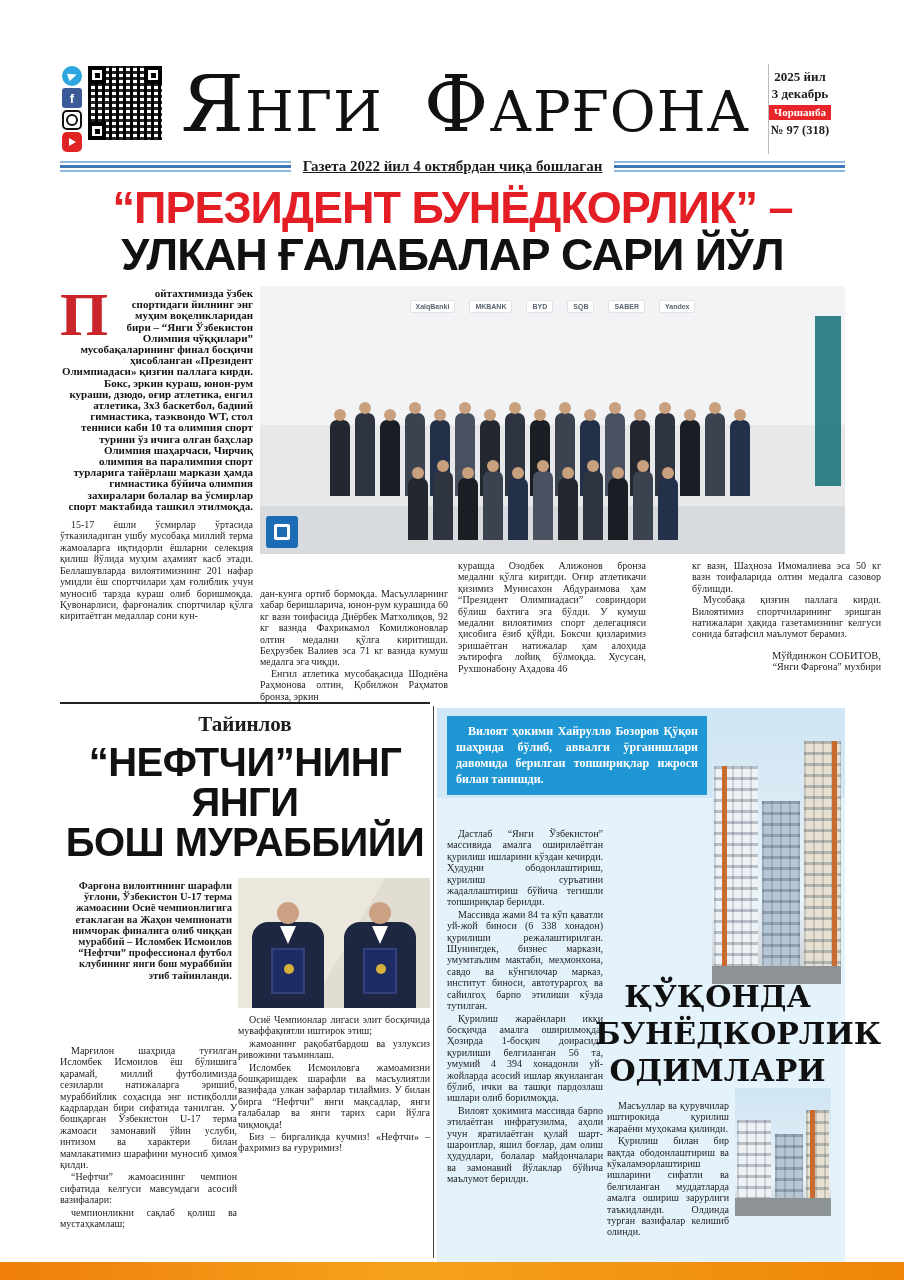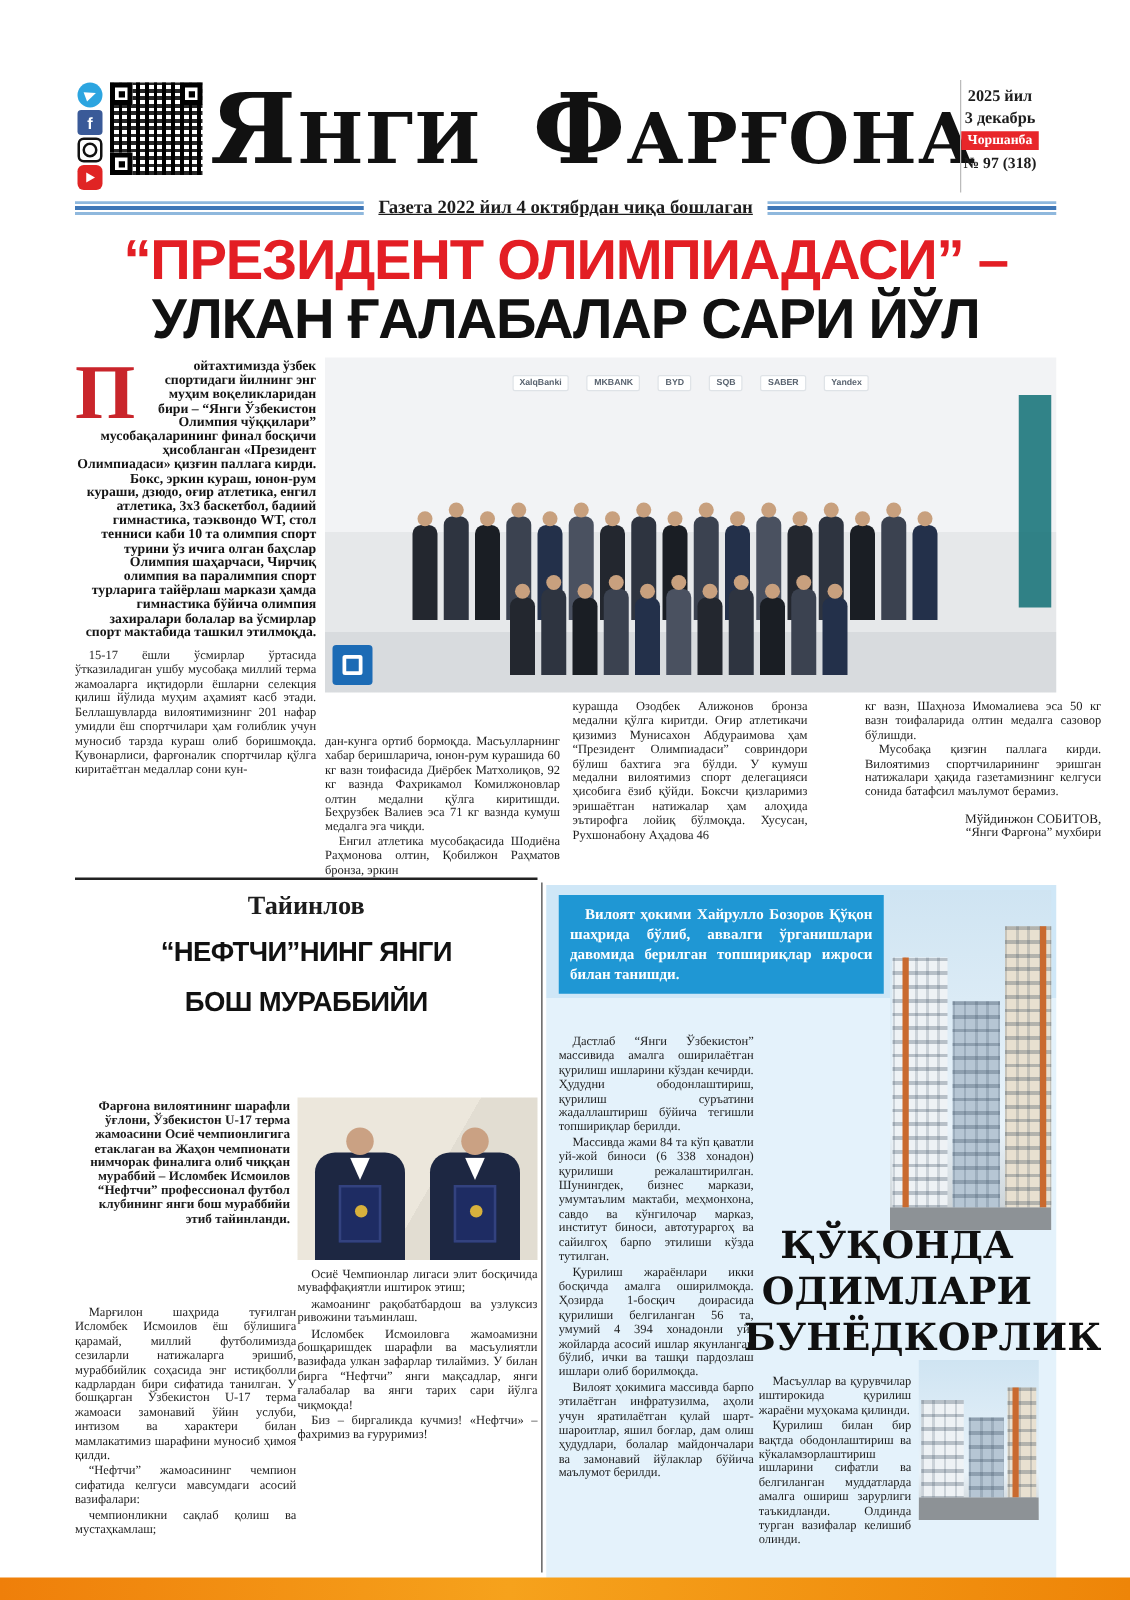--- a/index.html
+++ b/index.html
@@ -22,21 +22,21 @@
   .s-yt::before { content:""; width:0; height:0; border-left:7px solid #fff; border-top:4px solid transparent; border-bottom:4px solid transparent; }
   .qr { position:absolute; left:88px; top:66px; width:74px; height:74px; background:
         repeating-linear-gradient(0deg,rgba(0,0,0,.85) 0 3px,transparent 3px 6px),
         repeating-linear-gradient(90deg,#000 0 3px,#fff 3px 7px); }
   .qr .f { position:absolute; width:18px; height:18px; background:#fff; border:4px solid #000; }
   .qr .f i { position:absolute; left:3px; top:3px; width:5px; height:5px; background:#000; display:block; }
   .qr .f1 { left:0; top:0; } .qr .f2 { right:0; top:0; } .qr .f3 { left:0; bottom:0; }
   .mast { position:absolute; left:168px; top:58px; width:595px; text-align:center;
           font-family:"DejaVu Serif","Liberation Serif",serif; font-weight:bold; color:#111;
           font-size:56px; line-height:92px; letter-spacing:1px; white-space:nowrap; }
-  .mast b { display:inline-block; text-transform:uppercase; font-weight:bold; }
+  .mast b { display:inline-block; text-transform:uppercase; font-weight:normal; }
   .mast b::first-letter { font-size:78px; }
   .head-rule { position:absolute; left:768px; top:64px; height:90px; width:1px; background:#bbb; }
   .dateblock { position:absolute; left:763px; top:68px; width:74px; text-align:center; font-weight:bold; }
   .dateblock .dl { font-size:13px; line-height:17px; }
   .badge { display:inline-block; margin:3px 0 2px; padding:1px 5px 2px; background:#e8262a; color:#fff;
            font-size:11px; font-weight:bold; }
   .issue { font-size:12.5px; line-height:16px; }
   .founded-row { position:absolute; left:60px; top:158px; width:785px; display:flex; align-items:center; gap:12px;text-decoration:underline; }
   .founded-row .bar { flex:1; height:11px; background:
      linear-gradient(#8fb8dd 0 2px,#fff 2px 4px,#3f77b7 4px 7px,#fff 7px 9px,#8fb8dd 9px 11px); }
@@ -72,21 +72,21 @@
   .photo-lead .logo-bl { position:absolute; left:6px; bottom:6px; width:32px; height:32px; background:#1c6bb5; border-radius:3px; }
   .photo-lead .logo-bl::before { content:""; position:absolute; inset:8px; border:3px solid #fff; border-radius:2px; }
   
   .hr-left { position:absolute; left:60px; top:702px; width:370px; height:2px; background:#222; }
   .vr-mid  { position:absolute; left:433px; top:706px; width:1px; height:552px; background:#444; }
   
   .kicker { position:absolute; left:60px; top:712px; width:370px; text-align:center; font-size:21px; font-weight:bold; }
   .app-hl { position:absolute; left:55px; top:742px; width:380px; text-align:center;
             font-family:"Liberation Sans","DejaVu Sans",sans-serif; font-weight:bold; letter-spacing:-0.5px; }
   .app-hl .p { color:#e81c8d; font-size:31px; line-height:40px; }
-  .app-hl .k { color:#111; font-size:22px; line-height:40px; }
+  .app-hl .k { color:#111; font-size:40px; line-height:40px; }
   .app-intro { position:absolute; left:60px; top:880px; width:172px; font-size:10.5px; line-height:11.2px;
                font-weight:bold; text-align:right; }
   .photo-men { position:absolute; left:238px; top:878px; width:192px; height:130px; overflow:hidden;
      background:linear-gradient(120deg,#ece7dc 0 55%,#e2ddd2 55% 100%); }
   .man { position:absolute; bottom:0; width:72px; height:86px; background:#1d2742; border-radius:16px 16px 0 0; }
   .man::before { content:""; position:absolute; top:-20px; left:25px; width:22px; height:22px; border-radius:50%; background:#caa183; }
   .man::after { content:""; position:absolute; top:4px; left:28px; width:16px; height:18px; background:#fff; clip-path:polygon(0 0,100% 0,50% 100%); }
   .man .folder { position:absolute; top:26px; left:19px; width:34px; height:46px; background:#1e2c63; border:2px solid #33427f; }
   .man .folder::after { content:""; position:absolute; left:11px; top:14px; width:10px; height:10px; border-radius:50%; background:#d8b13c; }
   .m1 { left:14px; } .m2 { right:14px; }
@@ -153,21 +153,21 @@
     <div><span class="badge">Чоршанба</span></div>
     <div class="issue">№ 97 (318)</div>
   </div>
   <div class="founded-row">
     <span class="bar"></span>
     <span class="txt">Газета 2022 йил 4 октябрдан чиқа бошлаган</span>
     <span class="bar"></span>
   </div>
 
   <div class="lead-hl">
-    <div class="l1">“ПРЕЗИДЕНТ ОЛИМПИАДАСИ” –</div>
+    <div class="l1">“ПРЕЗИДЕНТ БУНЁДКОРЛИК” –</div>
     <div class="l2">УЛКАН ҒАЛАБАЛАР САРИ ЙЎЛ</div>
   </div>
 
   <div class="lead-col1">
     <div class="lead-intro">
       <span class="dropcap">П</span><span>ойтахтимизда ўзбек спортидаги йилнинг энг муҳим воқеликларидан бири – “Янги Ўзбекистон Олимпия чўққилари” мусобақаларининг финал босқичи ҳисобланган «Президент Олимпиадаси» қизғин паллага кирди. Бокс, эркин кураш, юнон-рум кураши, дзюдо, оғир атлетика, енгил атлетика, 3х3 баскетбол, бадиий гимнастика, таэквондо WT, стол тенниси каби 10 та олимпия спорт турини ўз ичига олган баҳслар Олимпия шаҳарчаси, Чирчиқ олимпия ва паралимпия спорт турларига тайёрлаш маркази ҳамда гимнастика бўйича олимпия захиралари болалар ва ўсмирлар спорт мактабида ташкил этилмоқда.</span>
     </div>
     <p class="body-sm indent p2">15-17 ёшли ўсмирлар ўртасида ўтказиладиган ушбу мусобақа миллий терма жамоаларга иқтидорли ёшларни селекция қилиш йўлида муҳим аҳамият касб этади. Беллашувларда вилоятимизнинг 201 нафар умидли ёш спортчилари ҳам ғолиблик учун муносиб тарзда кураш олиб боришмоқда. Қувонарлиси, фарғоналик спортчилар қўлга киритаётган медаллар сони кун-</p>
   </div>
 
@@ -276,22 +276,22 @@
       <div class="road"></div>
     </div>
     <div class="pan-c1">
       <p class="body-sm indent">Дастлаб “Янги Ўзбекистон” массивида амалга оширилаётган қурилиш ишларини кўздан кечирди. Ҳудудни ободонлаштириш, қурилиш суръатини жадаллаштириш бўйича тегишли топшириқлар берилди.</p>
       <p class="body-sm indent">Массивда жами 84 та кўп қаватли уй-жой биноси (6 338 хонадон) қурилиши режалаштирилган. Шунингдек, бизнес маркази, умумтаълим мактаби, меҳмонхона, савдо ва кўнгилочар марказ, институт биноси, автотураргоҳ ва сайилгоҳ барпо этилиши кўзда тутилган.</p>
       <p class="body-sm indent">Қурилиш жараёнлари икки босқичда амалга оширилмоқда. Ҳозирда 1-босқич доирасида қурилиши белгиланган 56 та, умумий 4 394 хонадонли уй-жойларда асосий ишлар якунланган бўлиб, ички ва ташқи пардозлаш ишлари олиб борилмоқда.</p>
       <p class="body-sm indent">Вилоят ҳокимига массивда барпо этилаётган инфратузилма, аҳоли учун яратилаётган қулай шарт-шароитлар, яшил боғлар, дам олиш ҳудудлари, болалар майдончалари ва замонавий йўлаклар бўйича маълумот берилди.</p>
     </div>
     <div class="kok-hl">
       <div>ҚЎҚОНДА</div>
+      <div>БУНЁДКОРЛИК</div>
       <div>ОДИМЛАРИ</div>
-      <div>БУНЁДКОРЛИК</div>
     </div>
     <div class="pan-c2">
       <p class="body-sm indent">Масъуллар ва қурувчилар иштирокида қурилиш жараёни муҳокама қилинди.</p>
       <p class="body-sm indent">Қурилиш билан бир вақтда ободонлаштириш ва кўкаламзорлаштириш ишларини сифатли ва белгиланган муддатларда амалга ошириш зарурлиги таъкидланди. Олдинда турган вазифалар келишиб олинди.</p>
     </div>
     <div class="photo-b pb2">
       <div class="bld" style="left:2px; width:34px; height:78px;"></div>
       <div class="bld acc" style="left:40px; width:28px; height:64px;"></div>
       <div class="bld warm" style="left:71px; width:23px; height:88px;">
           <span class="or" style="left:4px;"></span>

